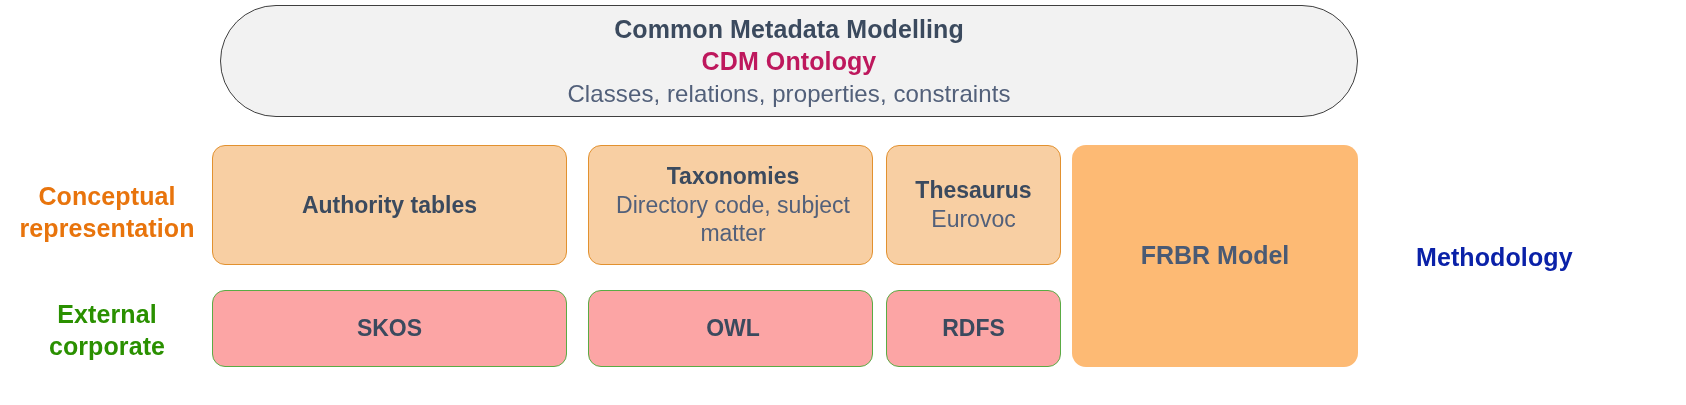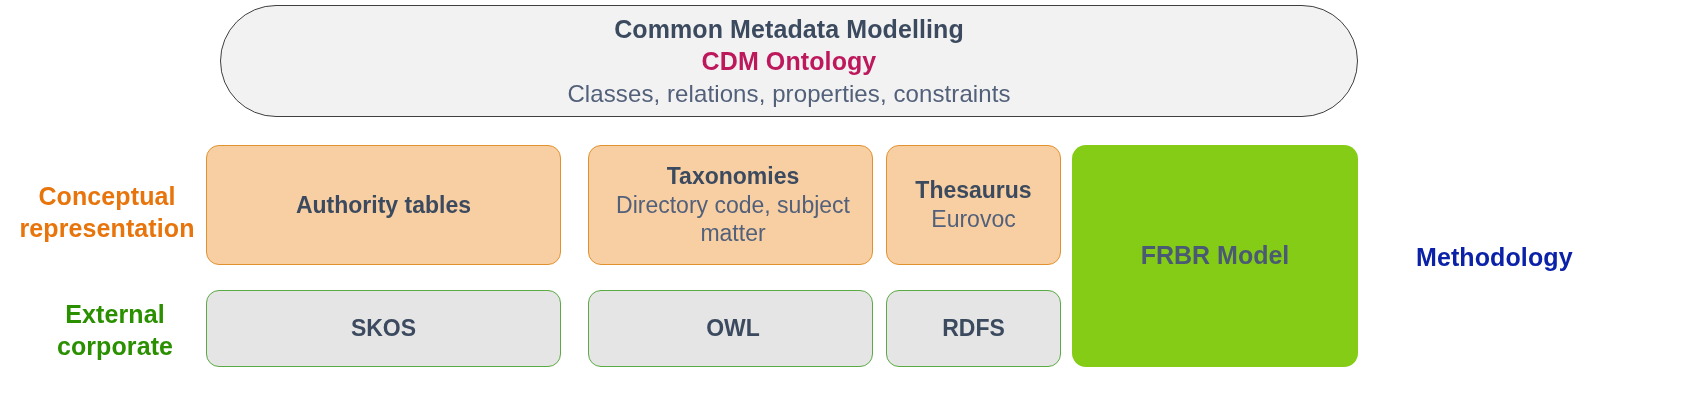--- a/index.html
+++ b/index.html
@@ -78,39 +78,39 @@
     font-size: 23px;
     font-weight: normal;
     color: #52607a;
   }
 
   .orange {
     background: #f8cfa3;
     border: 1.6px solid #e2912f;
   }
   .green {
-    background: #e5e5e5;
+    background: #fca5a5;
     border: 1.6px solid #5aab44;
   }
   .purple {
-    background: #84cc16;
+    background: #fdba74;
     border: none;
     border-radius: 14px;
   }
   .purple .n-title {
     font-size: 25px;
     font-weight: bold;
     color: #4a5a74;
   }
 
   
   .row-concept { top: 145px;  height: 120px; }
   .row-std     { top: 290px;  height: 77px;  }
 
-  .col-1 { left: 206px;  width: 355px; }
+  .col-1 { left: 212px;  width: 355px; }
   .col-2 { left: 588px;  width: 285px; padding-left: 13px; }
   .col-3 { left: 886px;  width: 175px; }
   .col-frbr { left: 1072px; top: 145px; width: 286px; height: 222px; }
 
   
   .side-label {
     position: absolute;
     text-align: center;
     font-weight: bold;
     line-height: 1.28;
@@ -122,21 +122,20 @@
     width: 214px;
     font-size: 25px;
     color: #e8740c;
   }
   .label-external {
     left: 0px;
     top: 298px;
     width: 214px;
     font-size: 25px;
     color: #2a9000;
-    padding-left: 8px;
   }
   .label-methodology {
     left: 1382px;
     top: 241px;
     width: 300px;
     text-align: left;
     font-size: 25px;
     color: #0a21a8;
     margin-left: 34px;
   }

